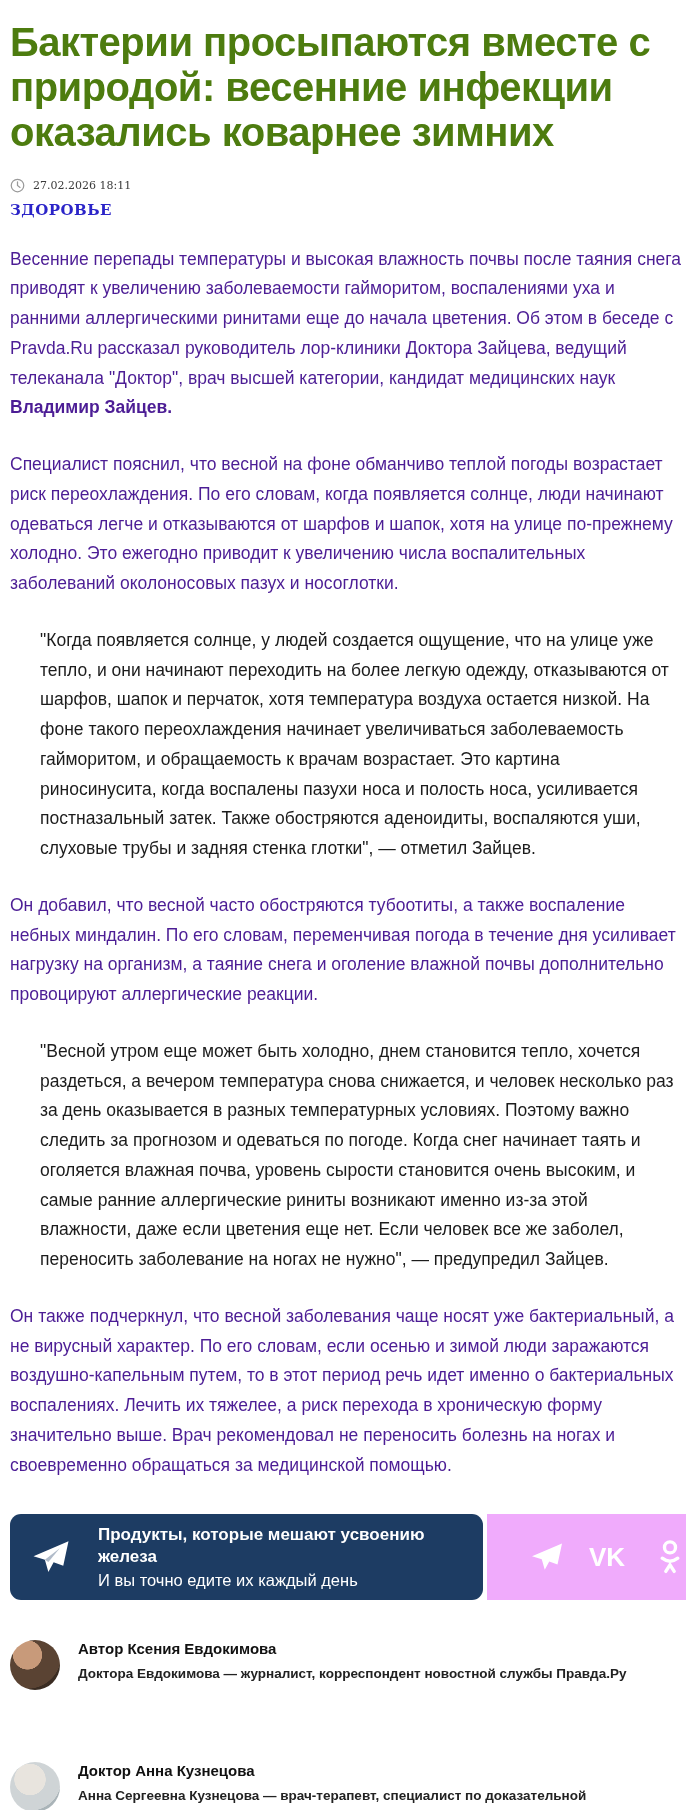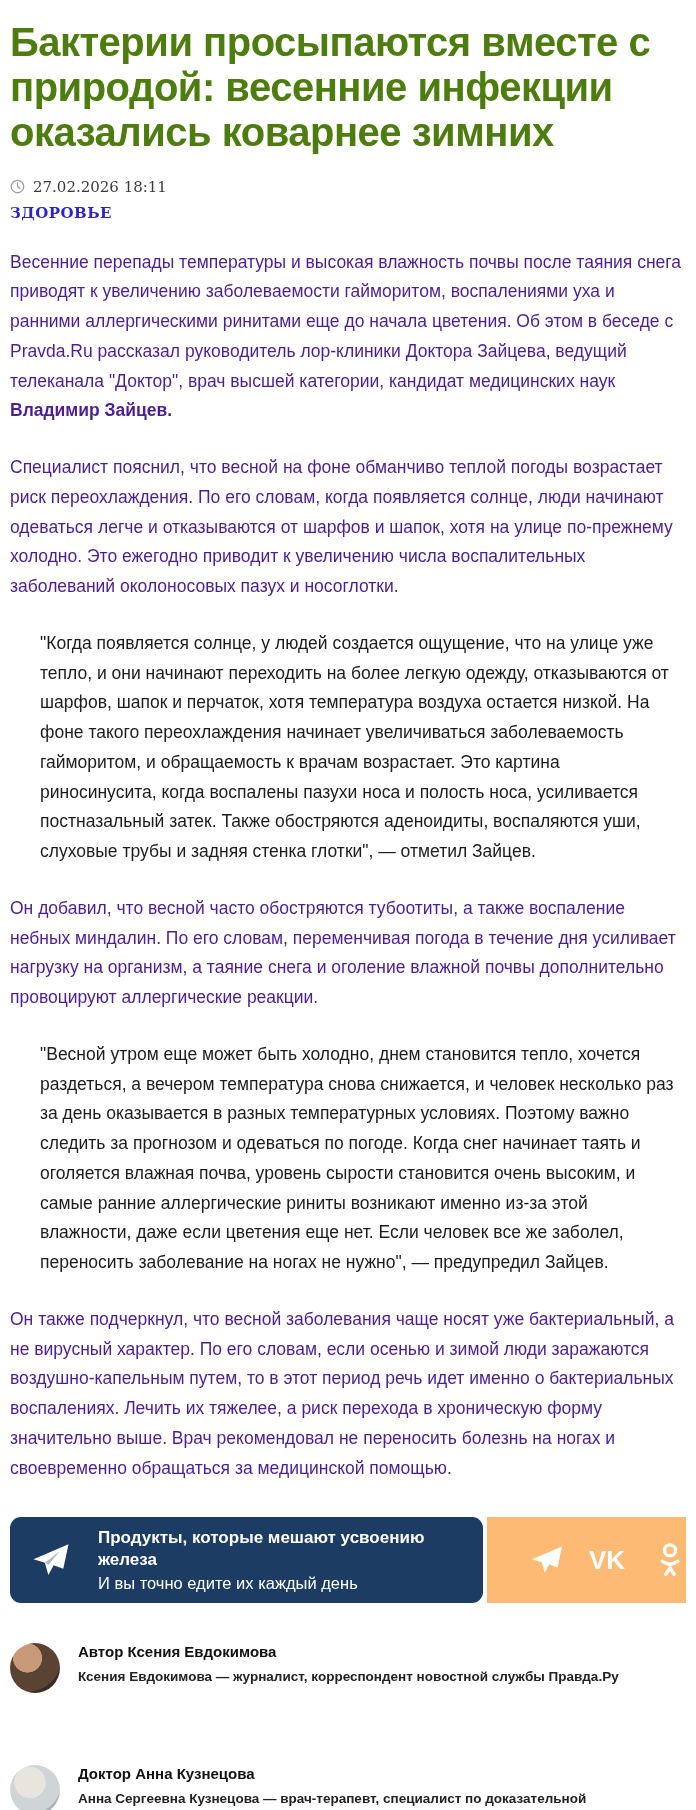--- a/index.html
+++ b/index.html
@@ -16,21 +16,21 @@
     line-height: 1.13;
     font-weight: bold;
     letter-spacing: -0.5px;
     color: #4d7c0f;
     margin: 10px 0 22px 0;
   }
 
   .meta-row {
     display: flex; align-items: center; gap: 8px;
     font-family: "DejaVu Serif", serif;
-    font-size: 15px; color: #3a3a3a;
+    font-size: 11px; color: #3a3a3a;
     margin-bottom: 8px;
   }
   .clock { width: 15px; height: 15px; display: inline-block; }
 
   .category-link {
     display: inline-block;
     font-family: "DejaVu Serif", serif;
     font-weight: bold;
     font-size: 15px;
     letter-spacing: 0.5px;
@@ -64,21 +64,21 @@
   .promo-left {
     flex: 0 0 473px;
     background: #1d3c63;
     display: flex; align-items: center;
     padding: 0 14px 0 20px;
     cursor: pointer;
     border-radius: 11px;
   }
   .promo-right {
     flex: 1;
-    background: #fdba74;
+    background: #f0abfc;
     display: flex; align-items: center; justify-content: center;
     gap: 22px;
     padding-left: 40px;
   }
   .promo-plane { width: 42px; height: 42px; flex: 0 0 auto; margin-right: 26px; }
   .promo-texts { color: #fff; }
   .promo-title { font-weight: bold; font-size: 17px; line-height: 1.3; max-width: 330px; }
   .promo-sub { font-size: 16.5px; line-height: 1.3; margin-top: 2px; }
   .promo-right svg { display:block; }
 
@@ -154,21 +154,21 @@
         <path d="M5.5 16 q6.5 5 13 0" fill="none" stroke="#ffffff" stroke-width="2.8" stroke-linecap="round"></path>
         <path d="M8.5 27 l3.5 -5.5 l3.5 5.5" fill="none" stroke="#ffffff" stroke-width="2.8" stroke-linecap="round"></path>
       </svg>
     </div>
   </div>
 
   <div class="person-row">
     <div class="avatar avatar-author"></div>
     <div>
       <div class="person-name">Автор Ксения Евдокимова</div>
-      <div class="person-desc">Ксения Евдокимова — журналист, корреспондент новостной службы Правда.Ру</div>
+      <div class="person-desc">Доктора Евдокимова — журналист, корреспондент новостной службы Правда.Ру</div>
     </div>
   </div>
 
   <div class="person-row">
     <div class="avatar avatar-curator"></div>
     <div>
       <div class="person-name">Доктор Анна Кузнецова</div>
       <div class="person-desc">Анна Сергеевна Кузнецова — врач-терапевт, специалист по доказательной профилактике и диспансеризации, обозреватель Pravda.Ru.</div>
     </div>
   </div>

